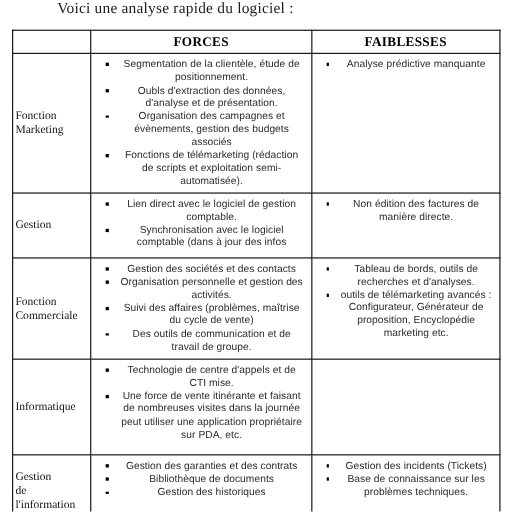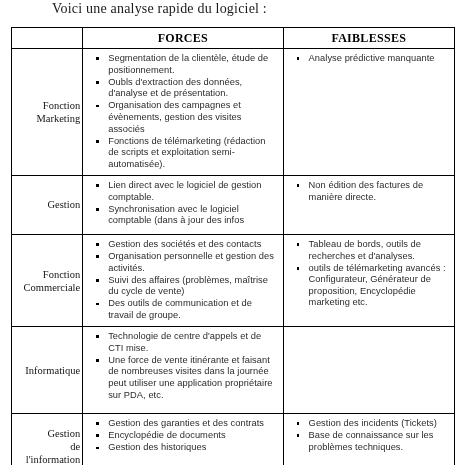--- a/index.html
+++ b/index.html
@@ -50,41 +50,42 @@
     font-size: 12px;
     text-align: center;
     letter-spacing: 0.3px;
     padding: 0 0 1px 0;
   }
   thead th.blank { font-size: 0; }
 
   td.cat {
     font-family: "Liberation Serif", serif;
     font-size: 10.5px;
-    text-align: right;
+    text-align: left;
     line-height: 13px;
     color: #141414;
     padding: 0 2px;
   }
   td.cell {
     vertical-align: top;
     padding: 4px 4px 4px 0;
   }
   ul.bl {
     margin: 0;
     padding: 0 2px 0 25px;
     list-style: none;
   }
   ul.bl li {
     position: relative;
     font-size: 9.3px;
     line-height: 11.6px;
     color: #2b2b2b;
     margin: 0 0 0.5px 0;
     letter-spacing: 0.05px;
+    text-align: center;
   }
   ul.bl li::before {
     content: "";
     position: absolute;
     left: -12px;
     top: 4.3px;
     width: 2.6px;
     height: 2.6px;
     background: #000000;
   }
@@ -116,21 +117,21 @@
 
     <tr class="r1">
       <td class="cat">
         <div>Fonction</div>
         <div>Marketing</div>
       </td>
       <td class="cell">
         <ul class="bl">
           <li>Segmentation de la clientèle, étude de positionnement.</li>
           <li>Oubls d'extraction des données, d'analyse et de présentation.</li>
-          <li>Organisation des campagnes et évènements, gestion des visites associés</li>
+          <li>Organisation des campagnes et évènements, gestion des budgets associés</li>
           <li>Fonctions de télémarketing (rédaction de scripts et exploitation semi-automatisée).</li>
         </ul>
       </td>
       <td class="cell">
         <ul class="bl">
           <li>Analyse prédictive manquante</li>
         </ul>
       </td>
     </tr>
 
@@ -189,21 +190,21 @@
 
     <tr class="r5">
       <td class="cat">
         <div>Gestion</div>
         <div>de</div>
         <div>l'information</div>
       </td>
       <td class="cell">
         <ul class="bl">
           <li>Gestion des garanties et des contrats</li>
-          <li>Encyclopédie de documents</li>
+          <li>Bibliothèque de documents</li>
           <li>Gestion des historiques</li>
         </ul>
       </td>
       <td class="cell">
         <ul class="bl">
           <li>Gestion des incidents (Tickets)</li>
           <li>Base de connaissance sur les problèmes techniques.</li>
         </ul>
       </td>
     </tr>

